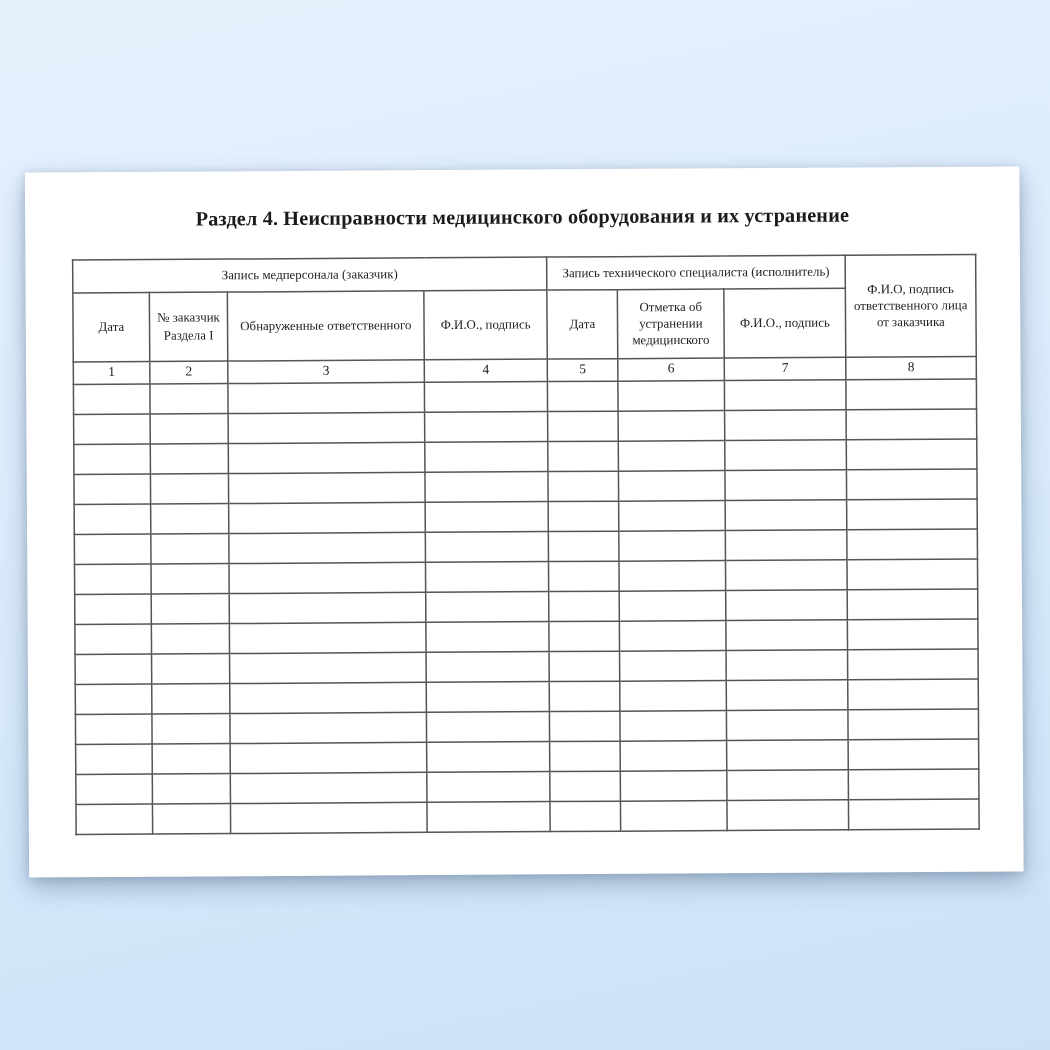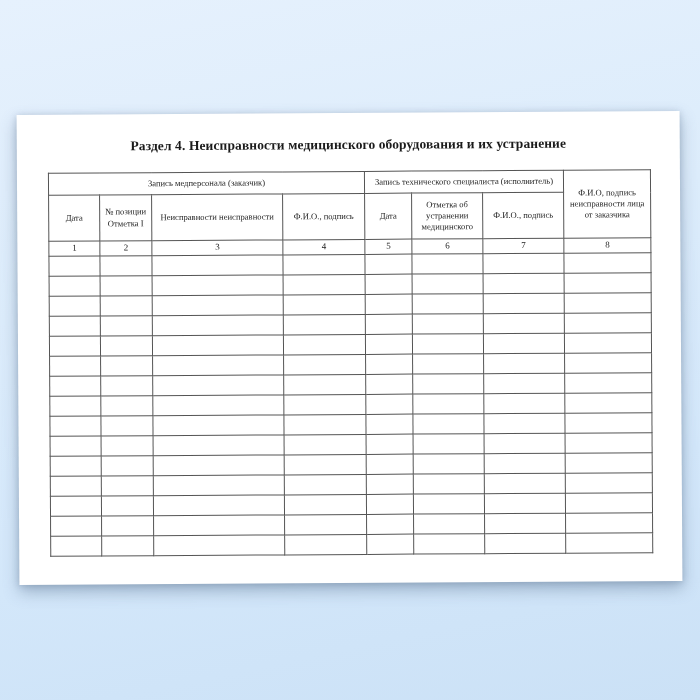--- a/index.html
+++ b/index.html
@@ -54,26 +54,26 @@
         <col style="width:82px">
       <col style="width:47px">
         <col style="width:71px">
         <col style="width:81px">
         <col style="width:87px">
     </colgroup>
     <thead>
       <tr class="group-row">
         <td colspan="4">Запись медперсонала (заказчик)</td>
         <td colspan="3" class="group-pad">Запись технического специалиста (исполнитель)</td>
-        <td rowspan="2">Ф.И.О, подпись неисправности лица от заказчика</td>
+        <td rowspan="2">Ф.И.О, подпись ответственного лица от заказчика</td>
       </tr>
       <tr class="colhead-row">
         <td>Дата</td>
-        <td>№ позиции Отметка I</td>
-        <td class="wide-pad">Неисправности неисправности</td>
+        <td>№ заказчик Раздела I</td>
+        <td class="wide-pad">Обнаруженные ответственного</td>
         <td>Ф.И.О., подпись</td>
         <td>Дата</td>
         <td>Отметка об устранении медицинского</td>
         <td>Ф.И.О., подпись</td>
       </tr>
       <tr class="num-row">
         <td>1</td>
         <td>2</td>
         <td>3</td>
         <td>4</td>

